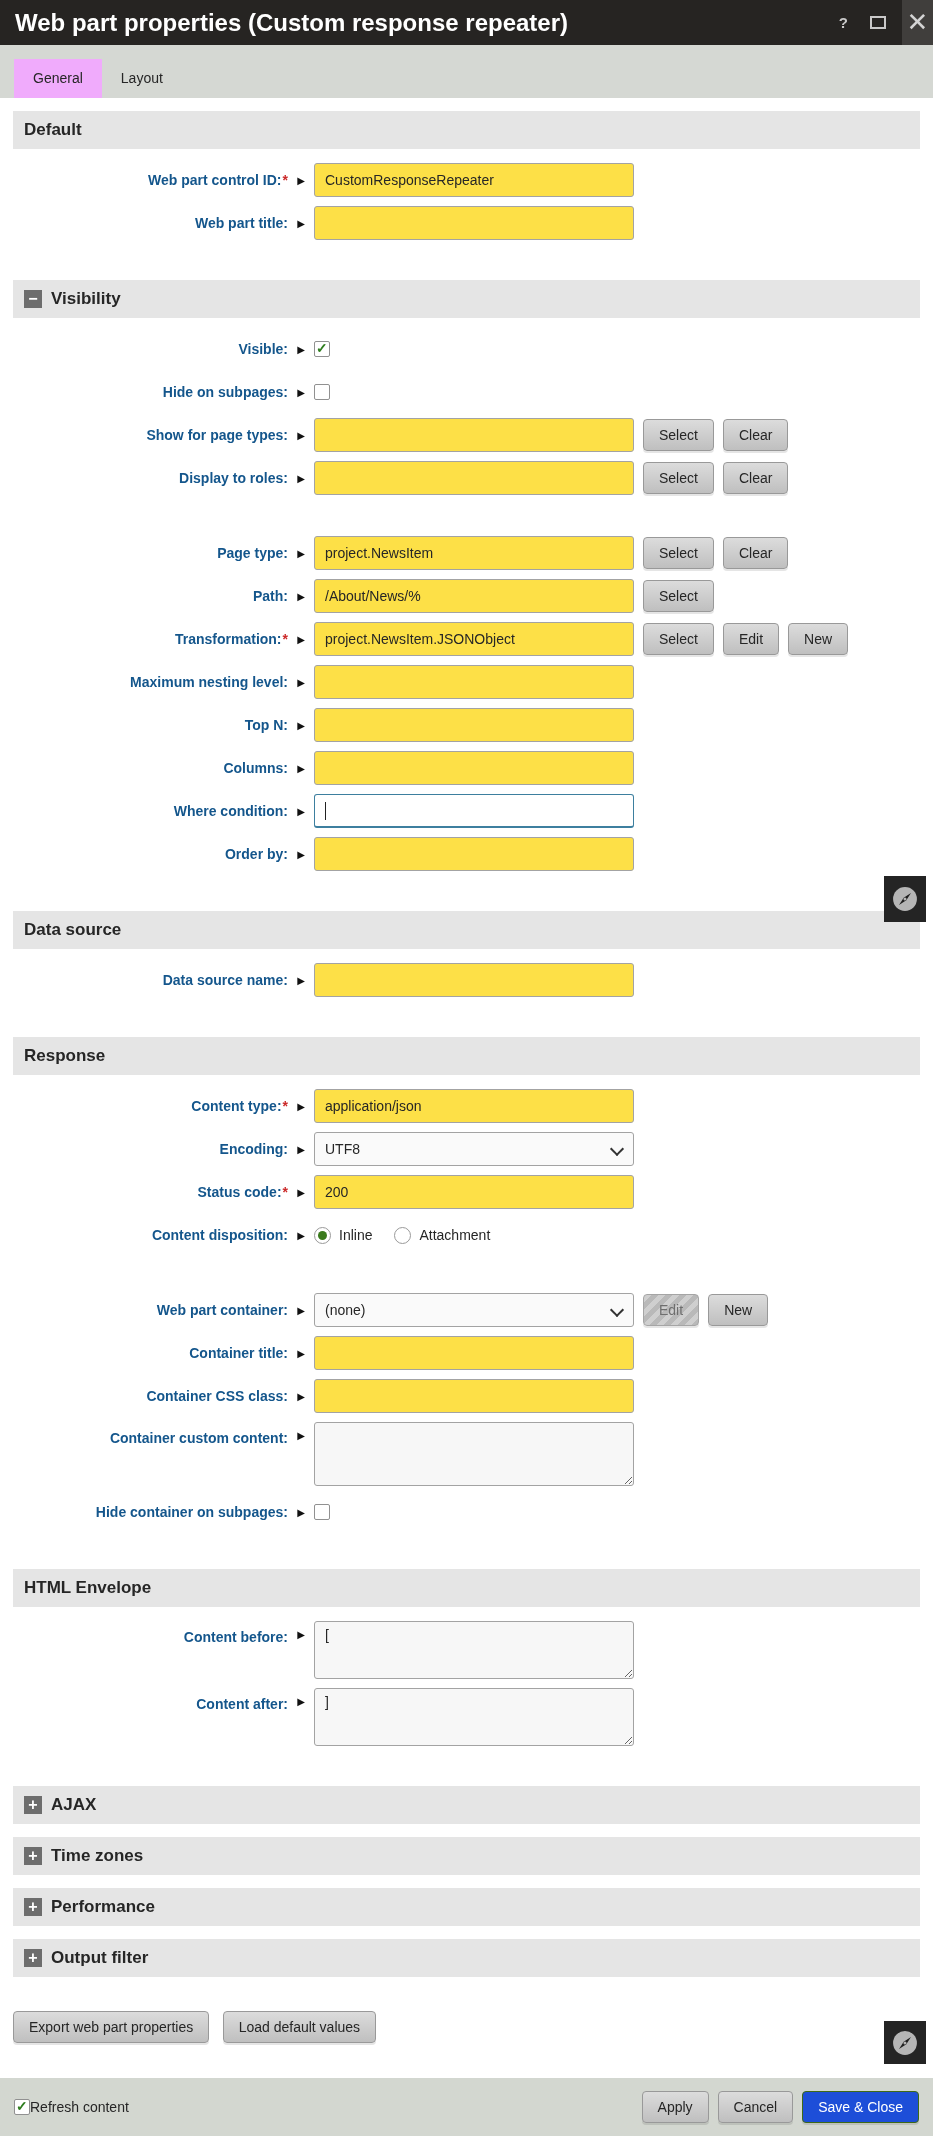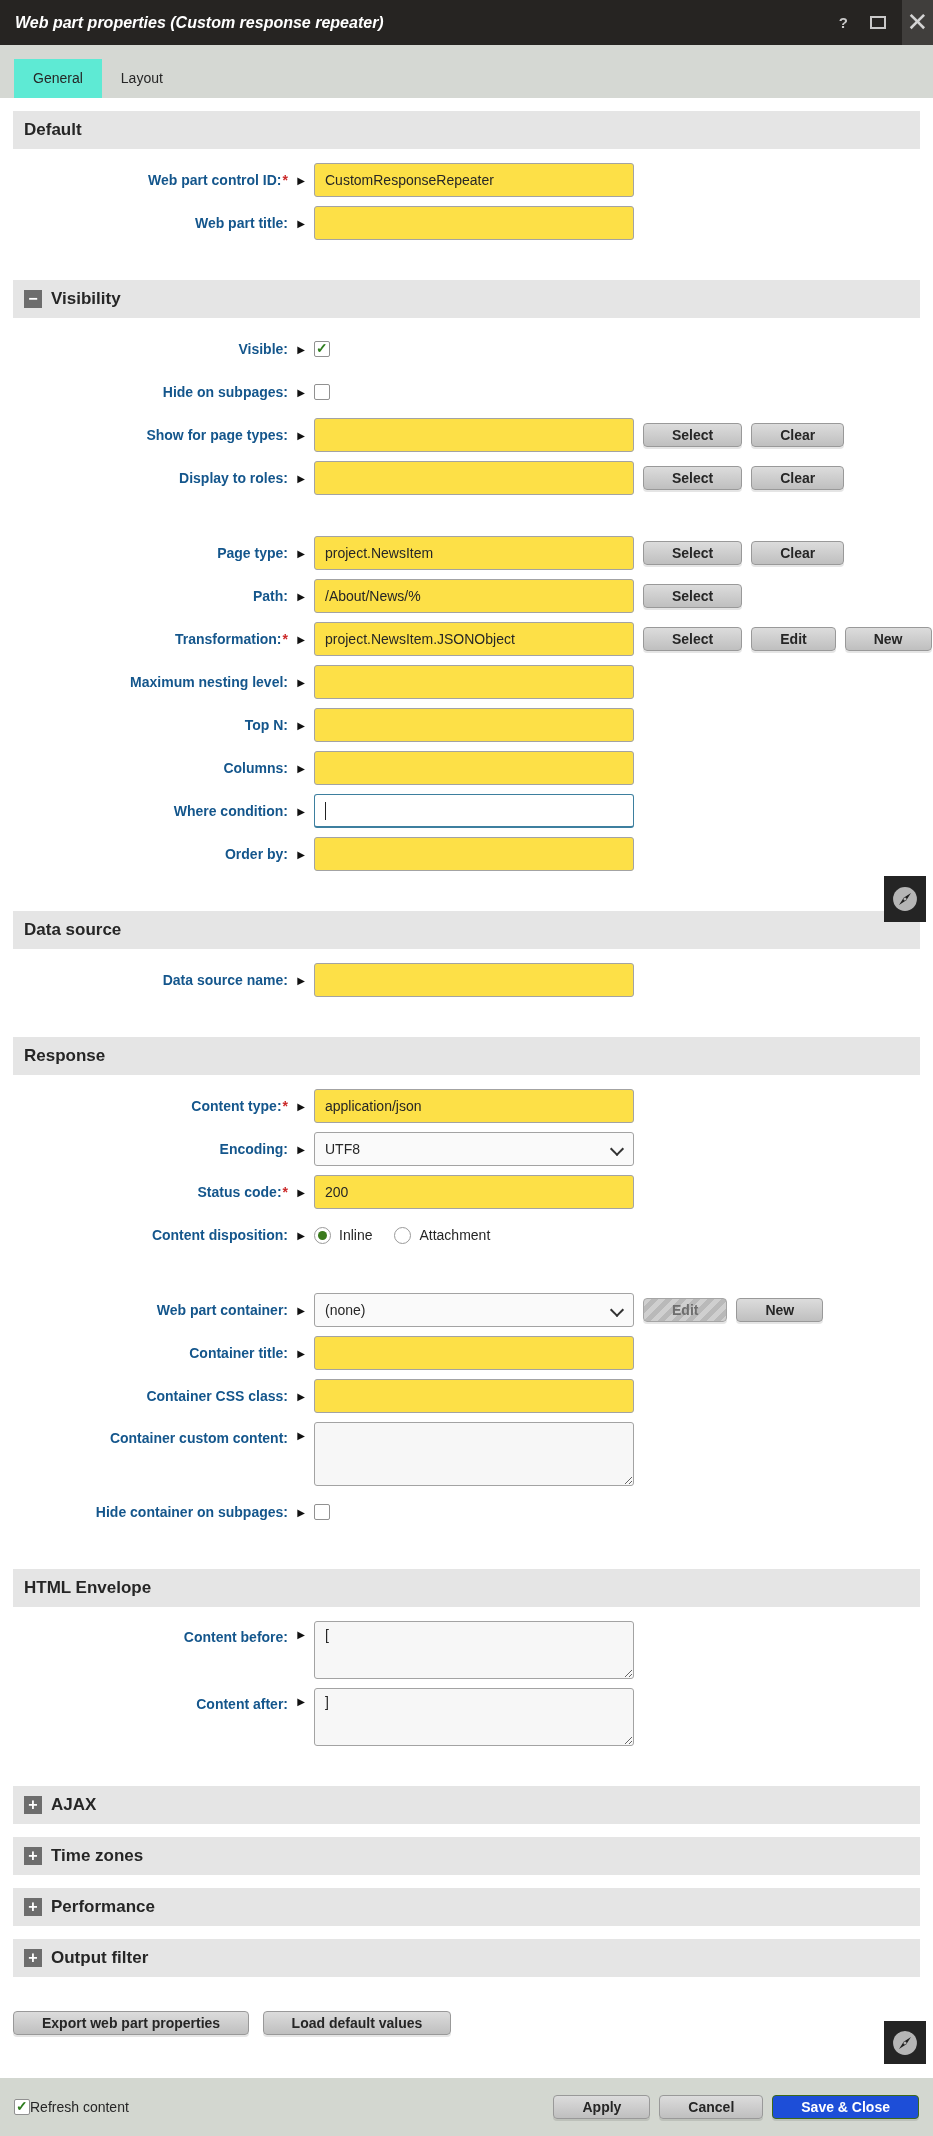--- a/index.html
+++ b/index.html
@@ -1,29 +1,29 @@
 <!DOCTYPE html>
 <html><head>
 <meta charset="utf-8">
 <style>
   * { box-sizing: border-box; margin: 0; padding: 0; }
   html,body { width: 933px; background: #fff; font-family: "Liberation Sans", sans-serif; }
   .dialog { position: relative; width: 933px; height: 2136px; background: #fff; overflow: hidden; }
 
   
   .titlebar { height: 45px; background: #262422; display: flex; align-items: center; padding-left: 15px; }
-  .titlebar .title { color: #fff; font-size: 16px; font-weight: bold; flex: 1; font-style: italic; }
+  .titlebar .title { color: #fff; font-size: 24px; font-weight: bold; flex: 1; }
   .help-ic { color: #c9c9c9; font-size: 15px; font-weight: bold; margin-right: 22px; cursor: pointer; }
   .max-ic { width: 16px; height: 13px; border: 2px solid #c9c9c9; margin-right: 16px; cursor: pointer; }
   .close-btn { width: 31px; height: 45px; background: #403e3c; color: #d4d4d4; font-size: 26px; line-height: 45px; text-align: center; cursor: pointer; overflow: hidden; }
 
   
   .tabstrip { height: 53px; background: #d5d8d3; display: flex; align-items: flex-end; padding-left: 14px; }
   .tab { padding: 11px 19px 12px; font-size: 14px; color: #262626; cursor: pointer; }
-  .tab.active { background: #5eead4; margin-top: 23px; }
+  .tab.active { background: #f0abfc; margin-top: 23px; }
 
   
   .sec-header { margin: 13px 13px 0; background: #e5e5e5; padding: 9px 11px; display: flex; align-items: center; gap: 9px; }
   .sec-header .sec-title { font-size: 17px; font-weight: bold; color: #262626; }
   .toggle { width: 18px; height: 18px; background: #6d6d6d; color: #fff; font-size: 16px; font-weight: bold; line-height: 17px; text-align: center; flex: 0 0 auto; cursor: pointer; }
   .sec-body { padding: 14px 0 18px; }
 
   .row { display: flex; align-items: center; margin-bottom: 9px; min-height: 34px; }
   .row.top { align-items: flex-start; }
   .row.top .lbl { padding-top: 8px; }
@@ -38,21 +38,21 @@
   .caret { position: absolute; left: 11px; top: 8px; width: 1px; height: 18px; background: #222; }
 
   textarea.ta { width: 320px; background: #f7f7f7; border: 1px solid #a3a3a3; border-radius: 3px; padding: 5px 10px; font-size: 14px; color: #262626; font-family: "Liberation Sans", sans-serif; resize: both; }
   textarea.ta.tall { height: 64px; }
   textarea.ta.med { height: 58px; }
 
   .selectwrap { position: relative; display: inline-block; }
   .selectwrap::after { content: ""; position: absolute; right: 12px; top: 12px; width: 8px; height: 8px; border-right: 2px solid #333; border-bottom: 2px solid #333; transform: rotate(45deg); pointer-events: none; }
   select.sel { appearance: none; -webkit-appearance: none; width: 320px; height: 34px; background: #fafafa; border: 1px solid #a3a3a3; border-radius: 3px; padding: 0 26px 0 10px; font-size: 14px; color: #262626; font-family: "Liberation Sans", sans-serif; }
 
-  .btn { display: inline-block; height: 24px; padding: 0 28px; margin-left: 9px; background: linear-gradient(#dcdcdc, #bfbfbf); border: 1px solid #999; border-radius: 4px; box-shadow: 0 2px 0 rgba(0,0,0,0.10); font-size: 14px; font-weight: bold; color: #262626; font-family: "Liberation Sans", sans-serif; cursor: pointer; }
+  .btn { display: inline-block; height: 32px; padding: 0 15px; margin-left: 9px; background: linear-gradient(#dcdcdc, #bfbfbf); border: 1px solid #999; border-radius: 4px; box-shadow: 0 2px 0 rgba(0,0,0,0.10); font-size: 14px; font-weight: normal; color: #262626; font-family: "Liberation Sans", sans-serif; cursor: pointer; }
   .btn.striped { background: repeating-linear-gradient(135deg, #cfcfcf 0 5px, #b9b9b9 5px 10px); color: #6e6e6e; border-color: #a5a5a5; cursor: default; }
   .btn.primary { background: #1d4ed8; border-color: #3f6a17; color: #fff; }
 
   .cb { width: 16px; height: 16px; background: #fff; border: 1px solid #919191; border-radius: 2px; display: inline-block; position: relative; cursor: pointer; }
   .cb.on::after { content: "✓"; position: absolute; left: 1px; top: -2px; font-size: 14px; font-weight: bold; color: #2e7d1e; }
   .radio { width: 17px; height: 17px; border: 1px solid #9a9a9a; border-radius: 50%; background: #fff; display: inline-block; position: relative; cursor: pointer; flex: 0 0 auto; }
   .radio.on::after { content: ""; position: absolute; left: 3px; top: 3px; width: 9px; height: 9px; border-radius: 50%; background: #3a7a1c; }
   .opt-label { font-size: 14px; color: #262626; margin: 0 22px 0 8px; text-align: right; }
 
   .collapsed-group .sec-header { margin-bottom: 12px; cursor: pointer; }

